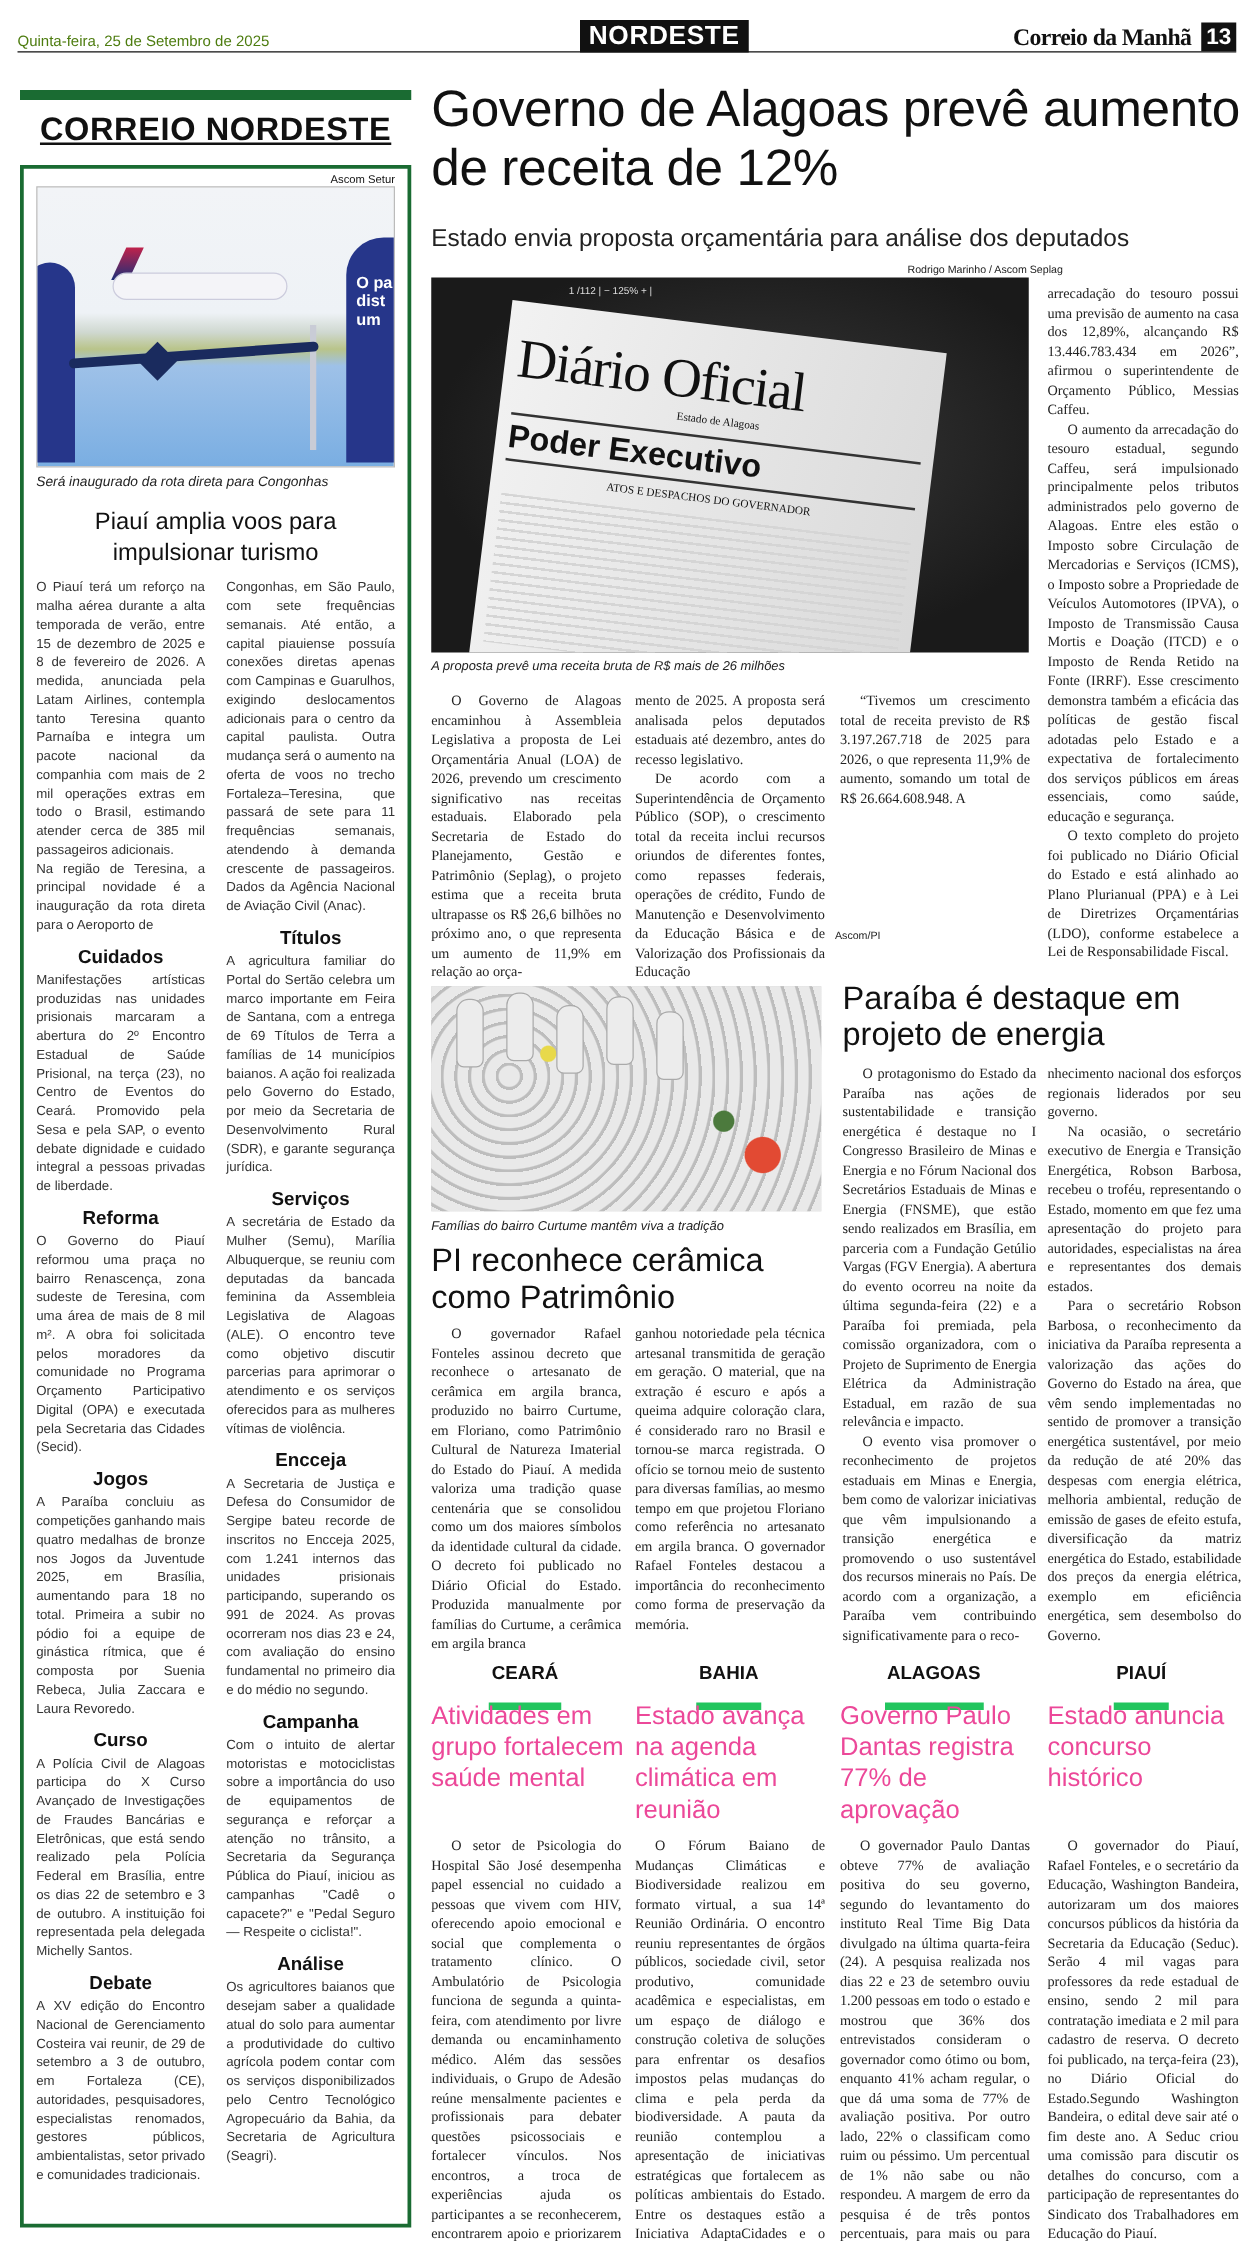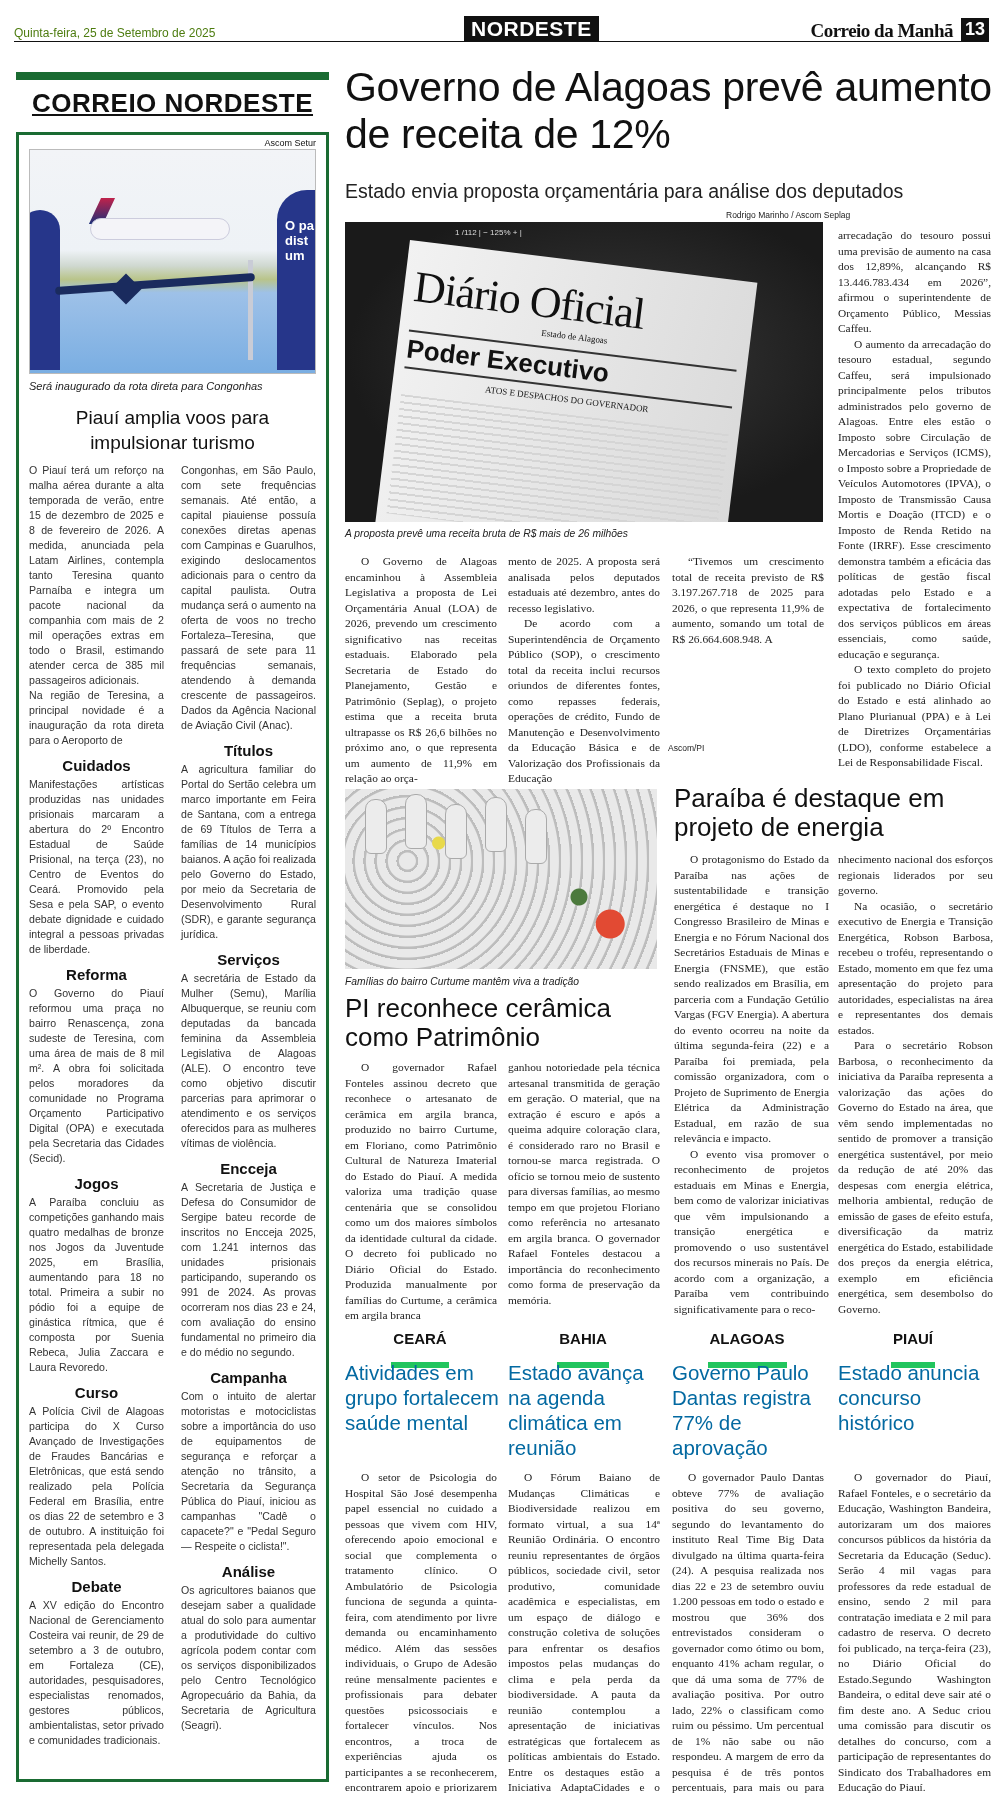--- a/index.html
+++ b/index.html
@@ -52,21 +52,21 @@
     background: radial-gradient(circle at 85% 75%, #e24a33 0 14px, transparent 15px),
                 radial-gradient(circle at 75% 60%, #4c7a3d 0 8px, transparent 9px),
                 radial-gradient(circle at 30% 30%, #e8d94a 0 6px, transparent 7px),
                 repeating-radial-gradient(circle at 20% 40%, #e9e9e9 0 8px, #bdbdbd 9px 11px),
                 #cfcfcf; }
   .vase { position: absolute; width: 22px; height: 55px; background: #ececec; border-radius: 10px 10px 6px 6px; border: 1px solid #aaa; }
   .h2 { position: absolute; font: 26px/29px "Liberation Sans", sans-serif; color: #111; }
 
   .state-label { position: absolute; font: bold 15px "Liberation Sans", sans-serif; text-align: center; width: 150px; }
   .state-label span { border-bottom: 6px solid #22c55e; padding: 0 2px 15px; }
-  .state-h { position: absolute; width: 155px; font: 20.5px/25px "Liberation Sans", sans-serif; color: #0369a1; }
+  .state-h { position: absolute; width: 155px; font: 20.5px/25px "Liberation Sans", sans-serif; color: #ec4899; }
 </style>
 </head>
 <body>
 
 <div class="hdr">
   <span class="hdr-date">Quinta-feira, 25 de Setembro de 2025</span>
   <span class="hdr-section">NORDESTE</span>
   <span class="hdr-brand">Correio da Manhã</span>
   <span class="hdr-page">13</span>
 </div>

